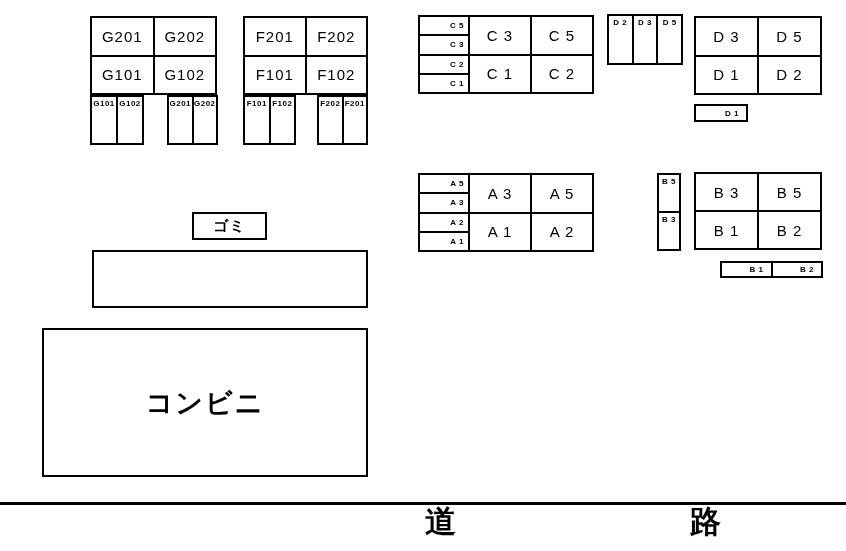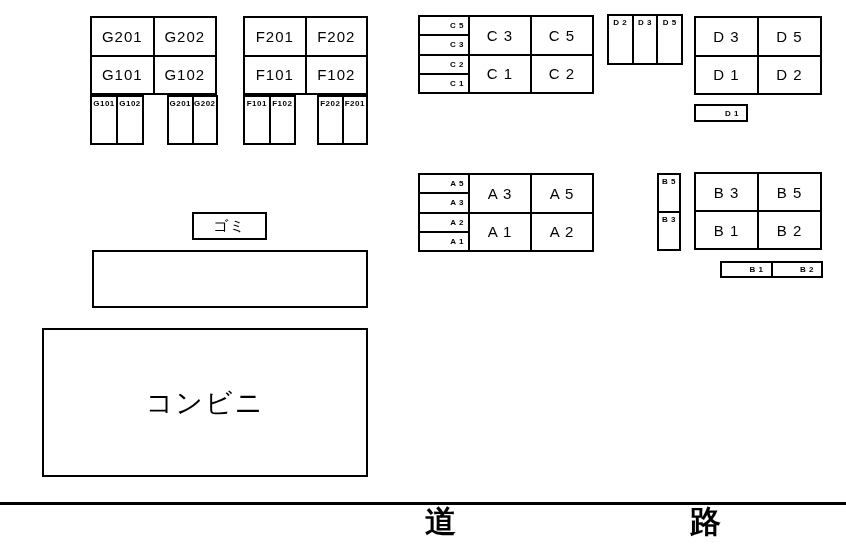--- a/index.html
+++ b/index.html
@@ -72,30 +72,30 @@
   .plainbox {
     border: 2px solid #000;
     background: #fff;
   }
 
   .trash {
     display: flex;
     align-items: center;
     justify-content: center;
     font-size: 15px;
-    font-weight: normal;
+    font-weight: bold;
     letter-spacing: 1px;
   }
 
   .store {
     display: flex;
     align-items: center;
     justify-content: center;
     font-size: 27px;
-    font-weight: normal;
+    font-weight: bold;
     letter-spacing: 2px;
   }
 
   .road-line { background: #000; }
 
   .road-char {
     position: absolute;
     font-size: 31px;
     font-weight: bold;
     line-height: 1;

